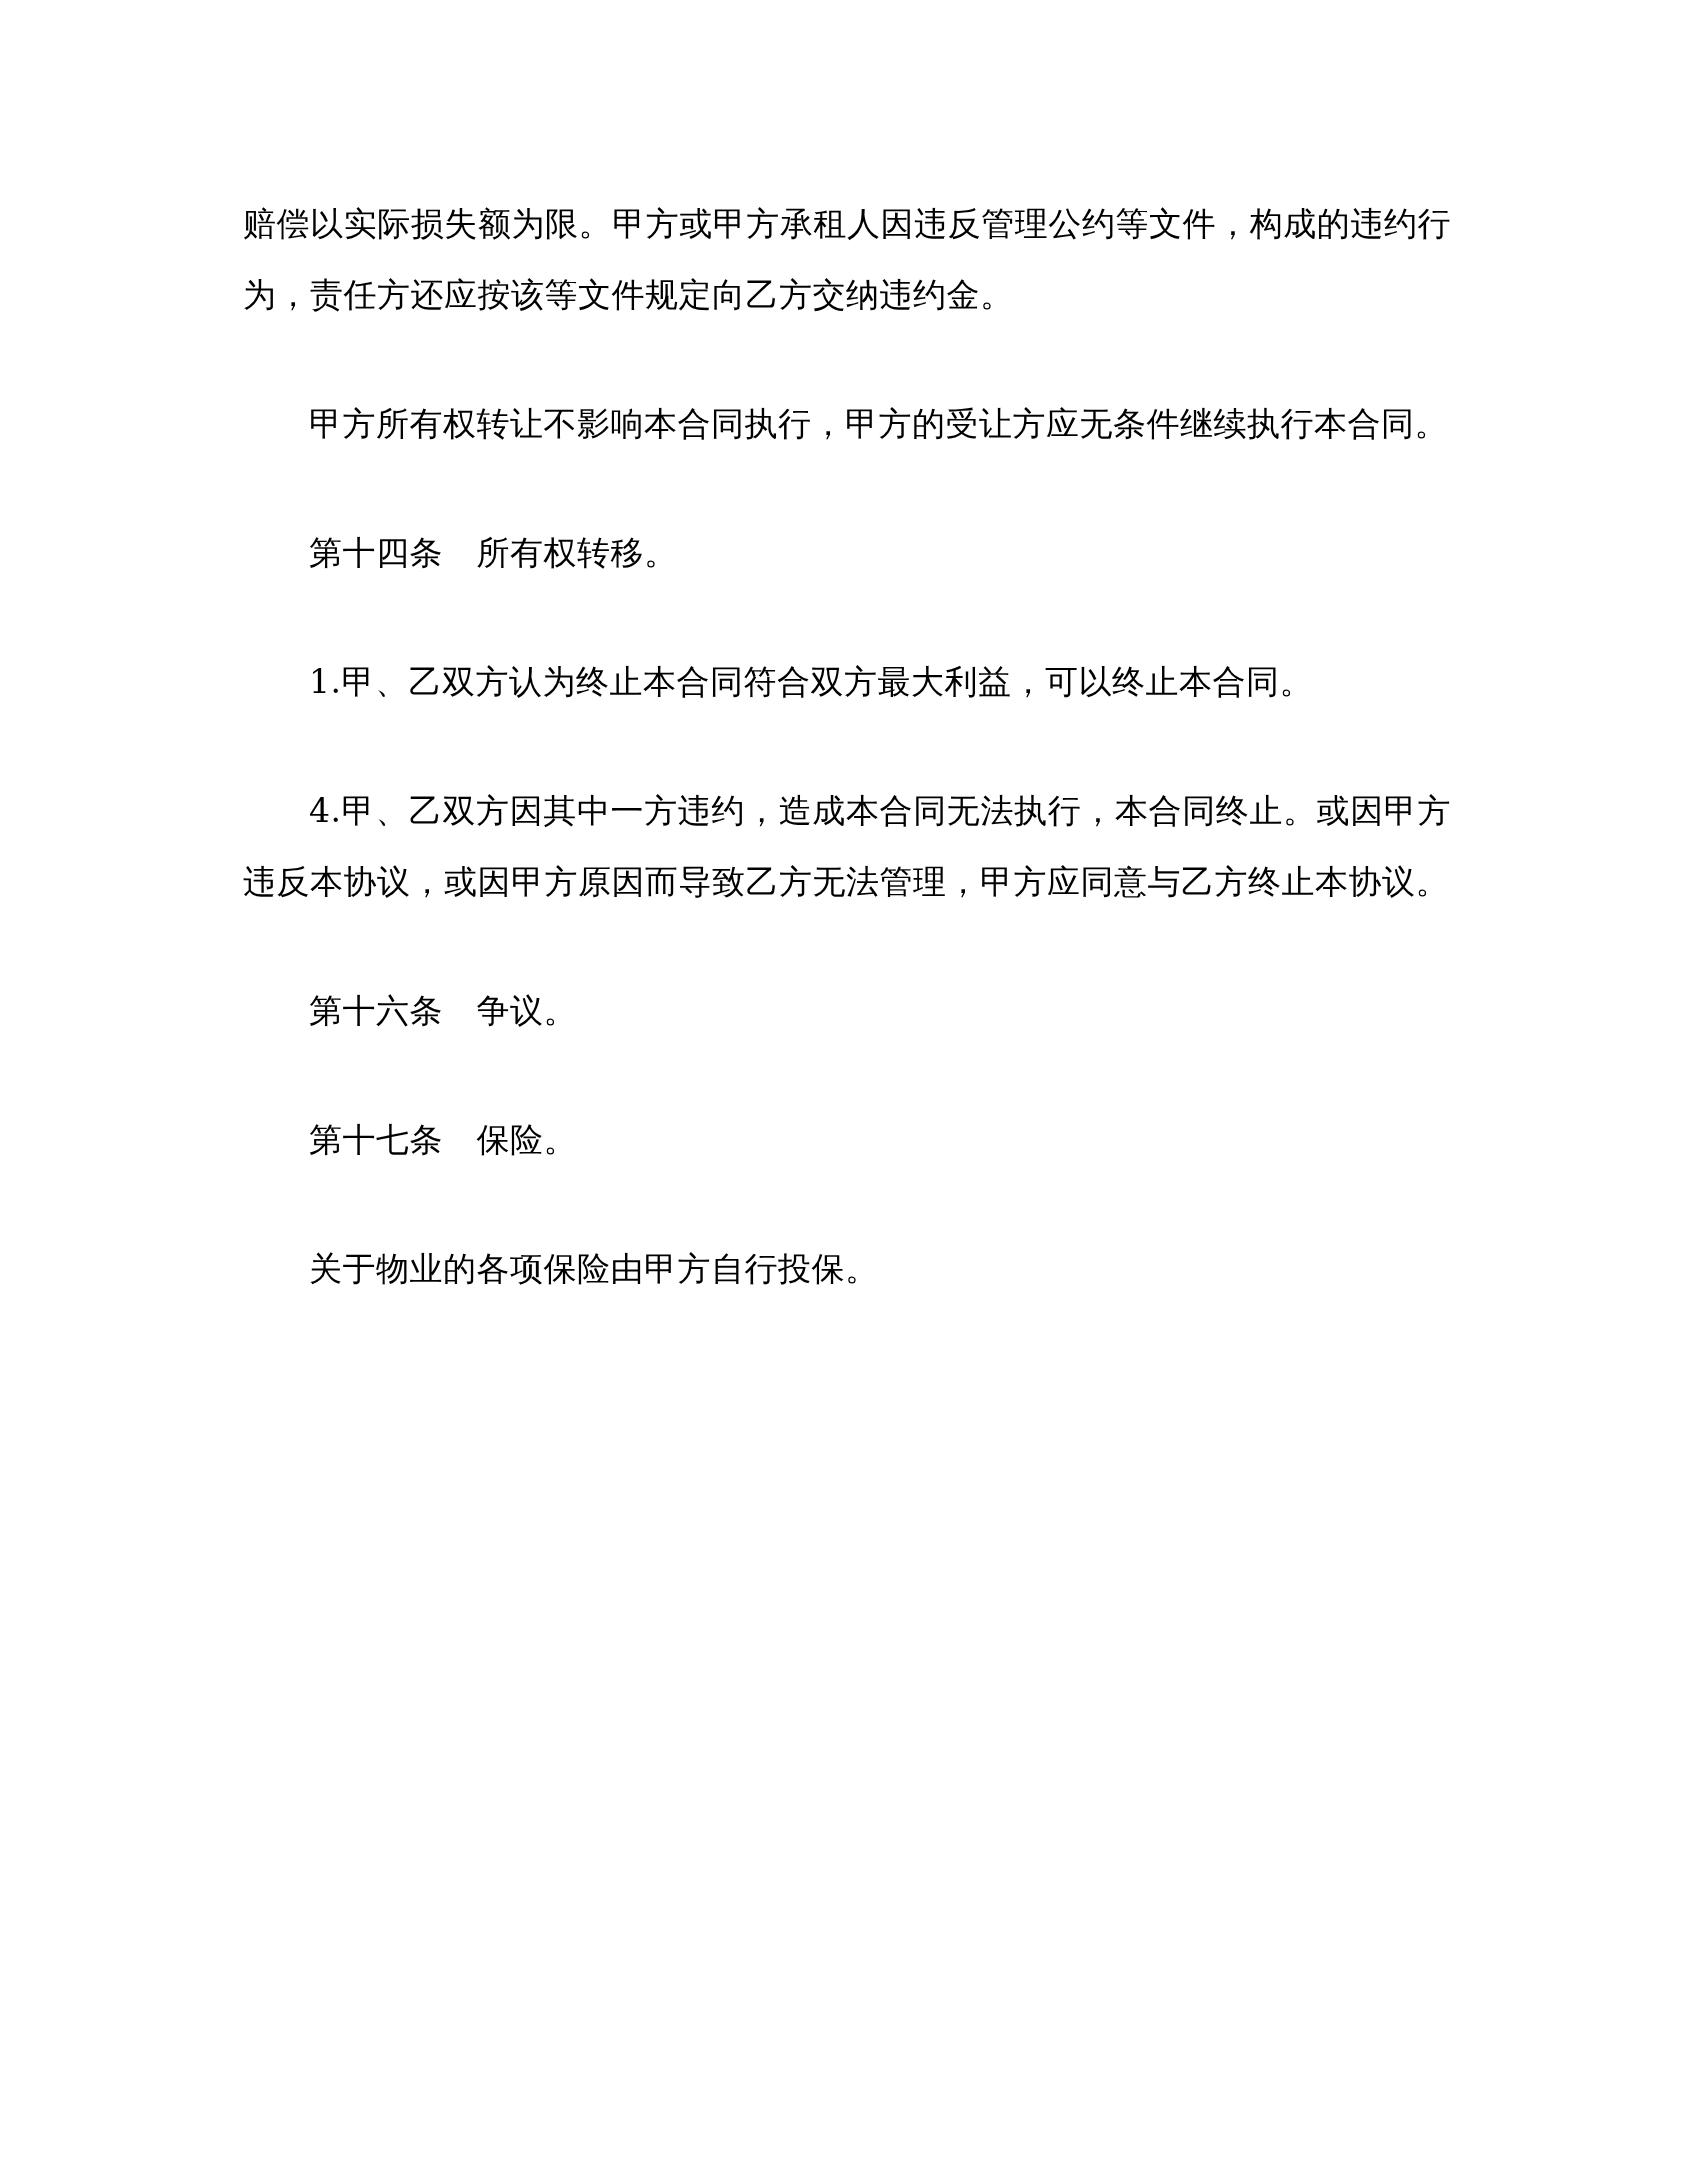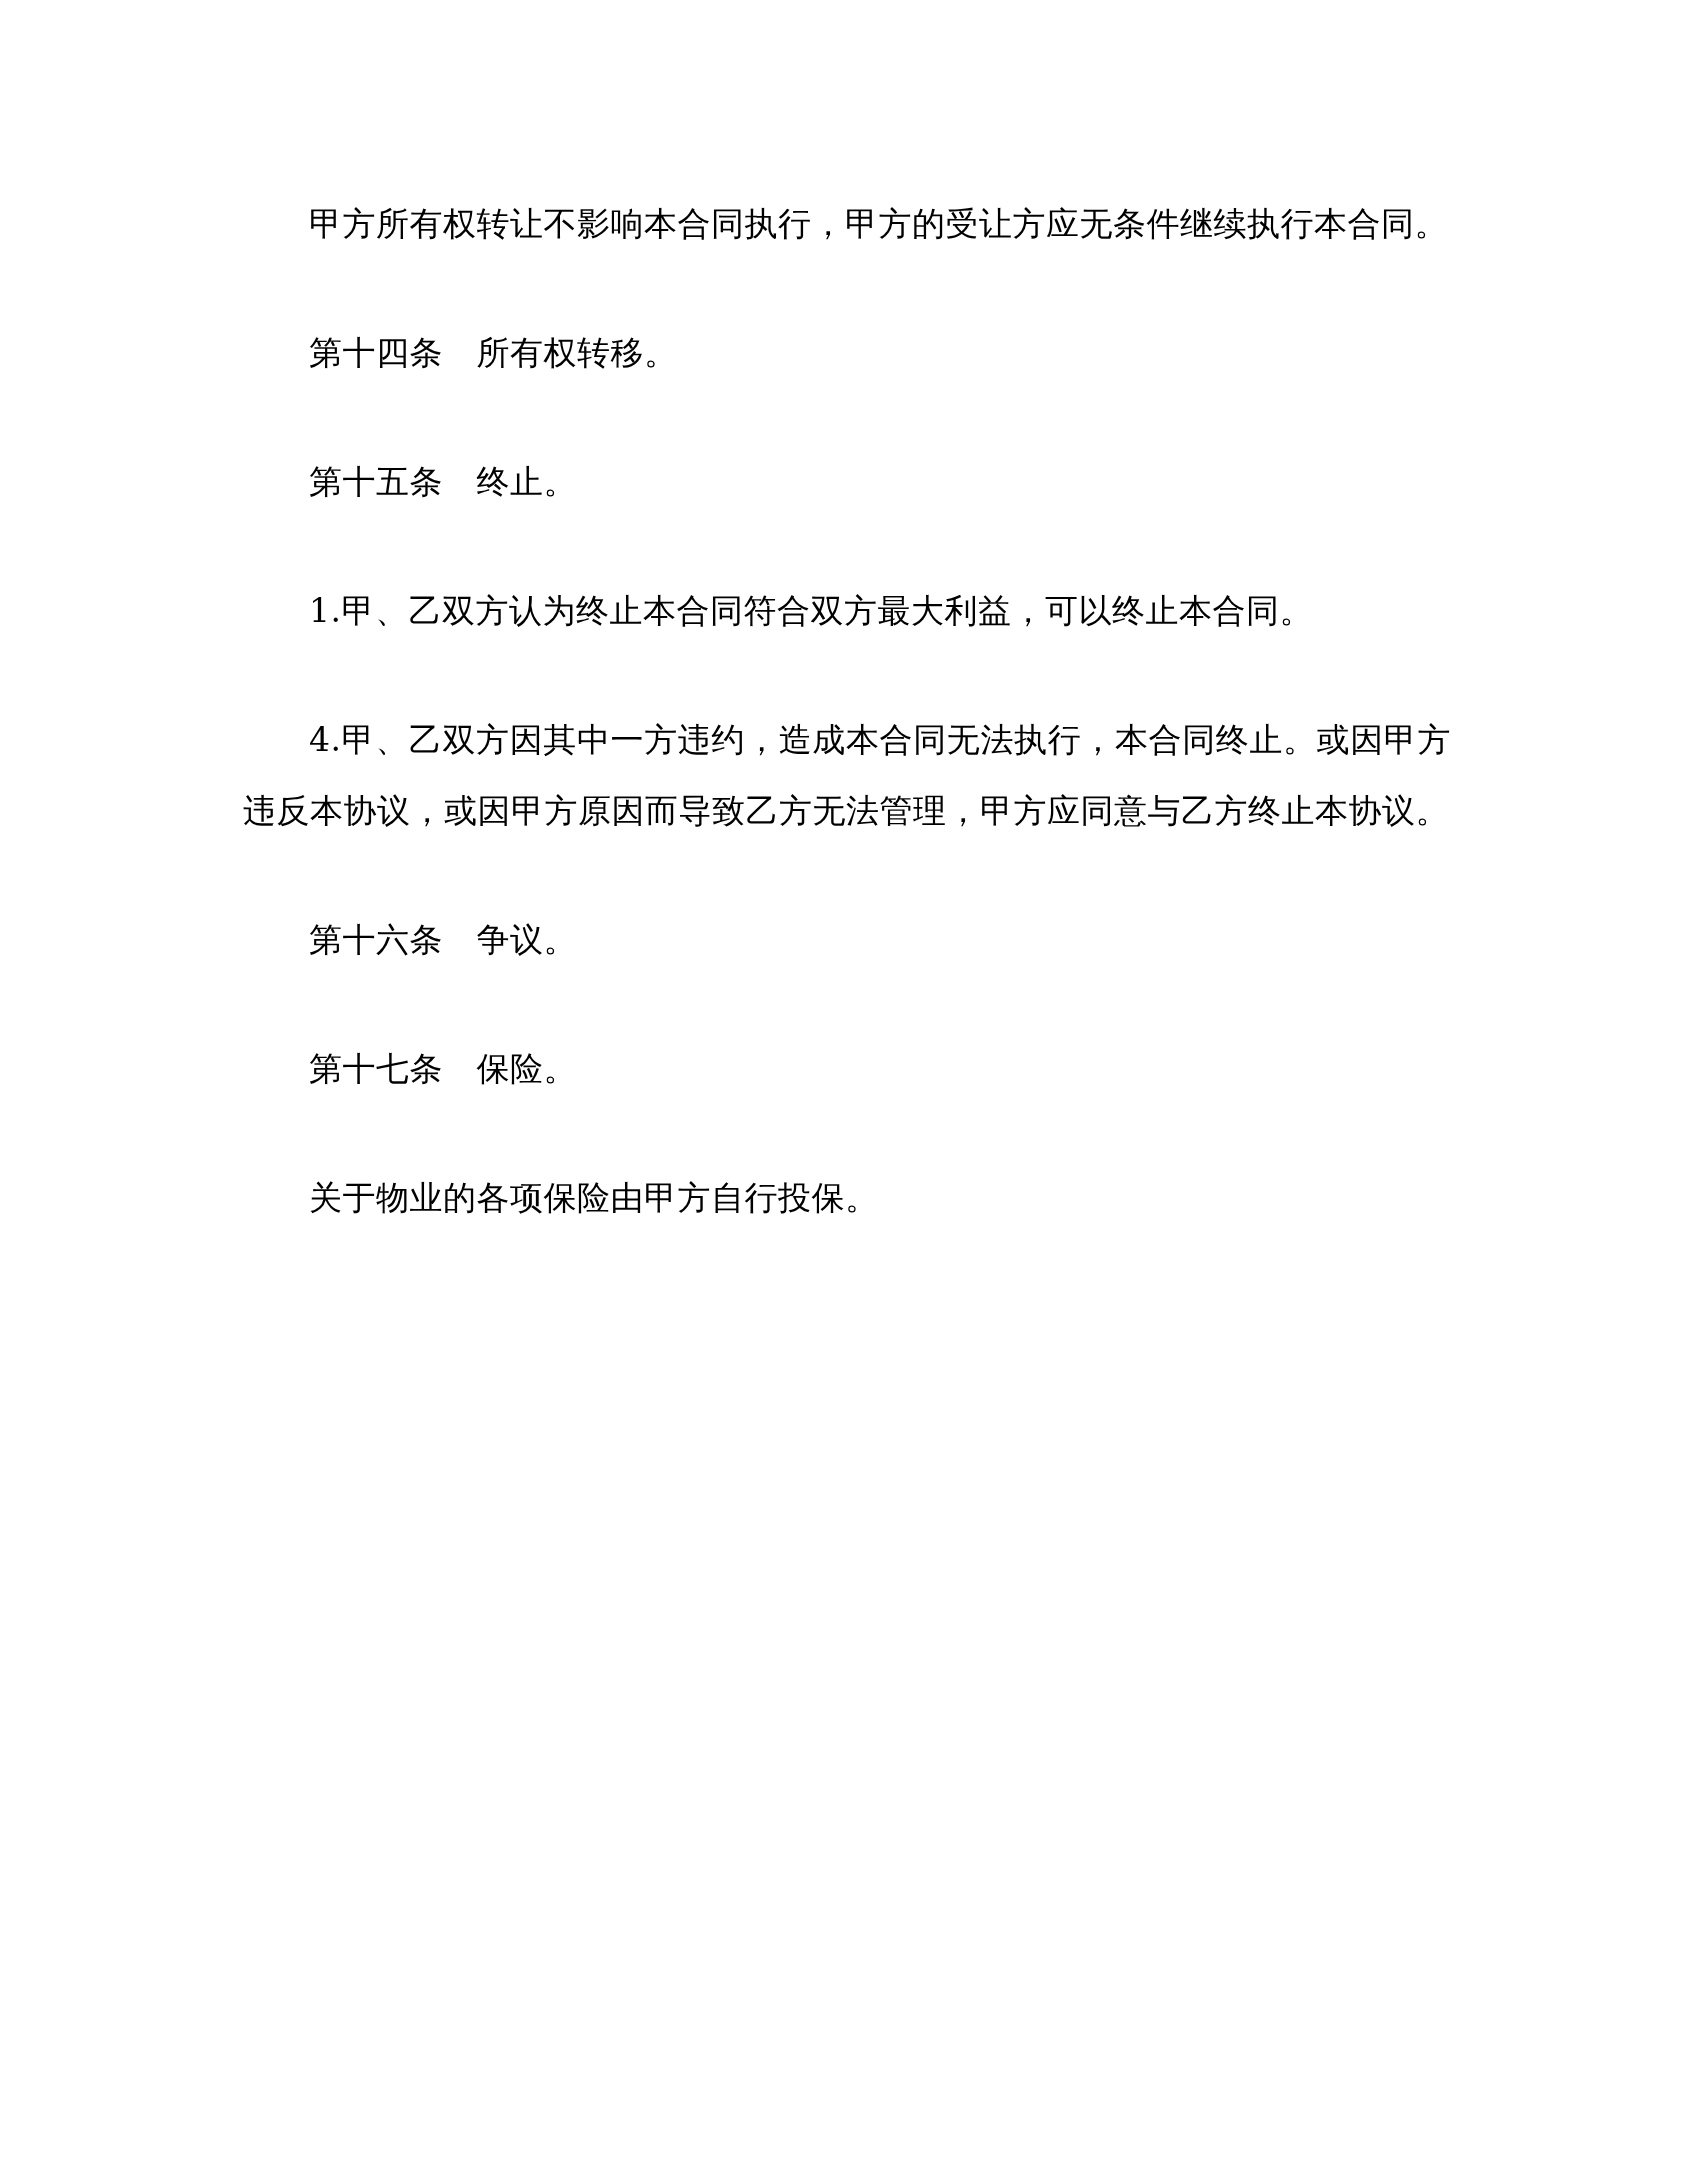--- a/index.html
+++ b/index.html
@@ -34,22 +34,22 @@
     text-indent: 0;
   }
   .para.heading {
     text-align: left;
   }
 </style>
 </head>
 <body>
 
 <div class="page">
+  <p class="para noindent">赔偿以实际损失额为限。甲方或甲方承租人因违反管理公约等文件，构成的违约行为，责任方还应按该等文件规定向乙方交纳违约金。</p>
   <p class="para">甲方所有权转让不影响本合同执行，甲方的受让方应无条件继续执行本合同。</p>
   <p class="para heading">第十四条　所有权转移。</p>
-  <p class="para heading">第十五条　终止。</p>
   <p class="para">1.甲、乙双方认为终止本合同符合双方最大利益，可以终止本合同。</p>
   <p class="para">4.甲、乙双方因其中一方违约，造成本合同无法执行，本合同终止。或因甲方违反本协议，或因甲方原因而导致乙方无法管理，甲方应同意与乙方终止本协议。</p>
   <p class="para heading">第十六条　争议。</p>
   <p class="para heading">第十七条　保险。</p>
   <p class="para">关于物业的各项保险由甲方自行投保。</p>
 </div>
 
 
 </body></html>

